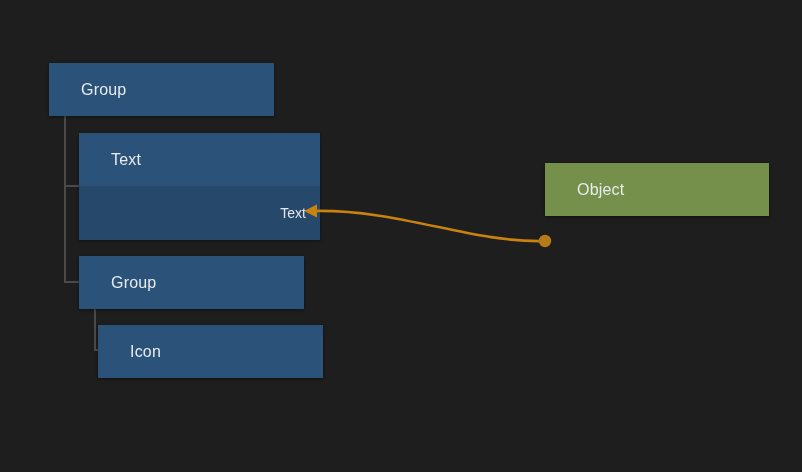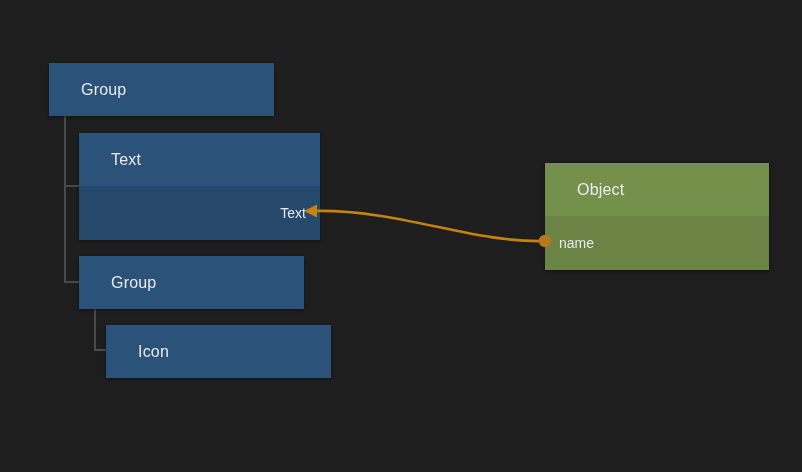--- a/index.html
+++ b/index.html
@@ -88,29 +88,26 @@
     <div class="node-header">Text</div>
     <div class="node-body port-row-right">
       <span>Text</span>
     </div>
   </div>
 
   <div class="node blue" style="left:79px; top:256px; width:225px;">
     <div class="node-header">Group</div>
   </div>
 
-  <div class="node blue" style="left:106px; top:325px; width:225px;">
+  <div class="node blue" style="left:98px; top:325px; width:225px;">
     <div class="node-header">Icon</div>
   </div>
 
   <div class="node green" style="left:545px; top:163px; width:224px;">
     <div class="node-header">Object</div>
-    <div class="node-body port-row-left">
-      <span>name</span>
-    </div>
   </div>
 
   <svg id="wires" viewBox="0 0 802 472" xmlns="http://www.w3.org/2000/svg">
     <g>
       <path d="M 545 241 C 470 243 400 209 313 211" fill="none" stroke="#c8820e" stroke-width="2.6" stroke-linecap="round"></path>
       <polygon points="304,211 317,204.5 317,217.5" fill="#c8820e"></polygon>
       <circle cx="545" cy="241" r="6.2" fill="#b8791a"></circle>
     </g>
   </svg>
 

